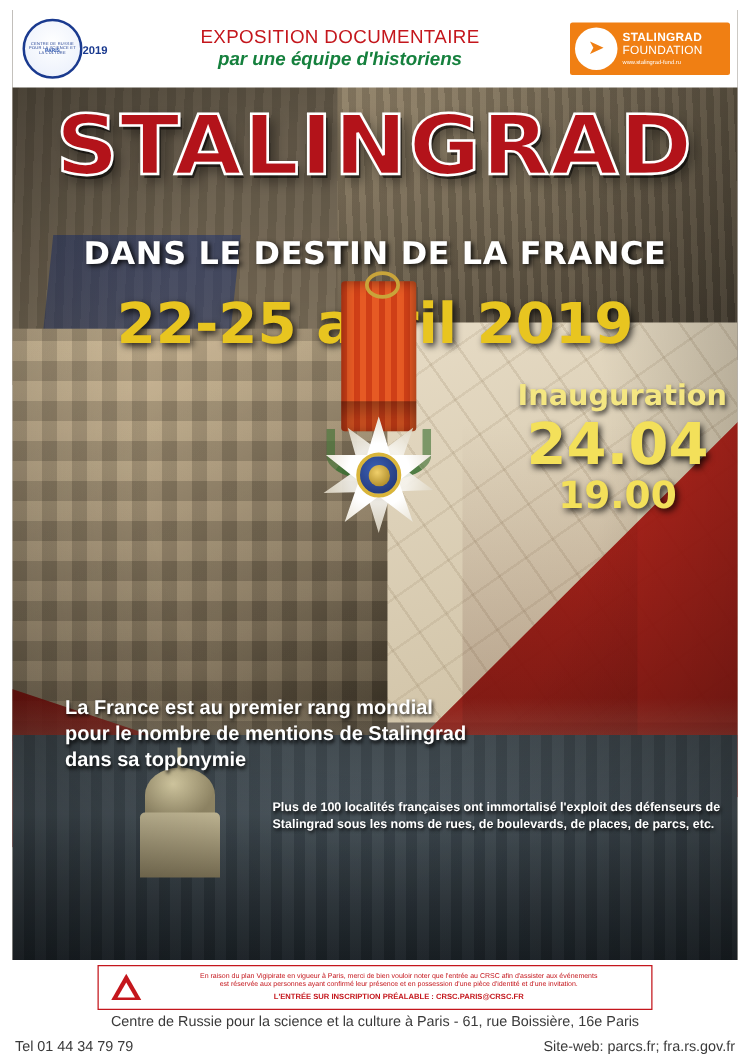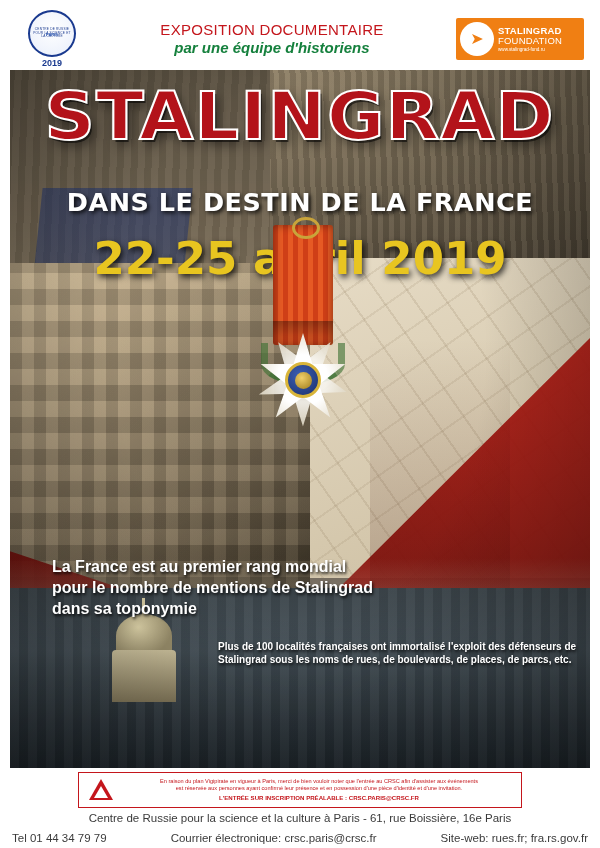--- a/index.html
+++ b/index.html
@@ -125,21 +125,21 @@
   }
 
   
   .header {
     position: absolute; left: 10px; top: 8px; width: 580px; height: 62px;
     background: #ffffff;
     display: flex; align-items: center;
   }
   .logo-left {
     width: 72px; height: 58px; margin-left: 6px;
-    display: flex; flex-direction: column; align-items: center; justify-content: center;
+    display: flex; flex-direction: row; align-items: center; justify-content: center;
   }
   .crsc-seal {
     width: 44px; height: 44px; border-radius: 50%;
     border: 2px solid #1a3a8f;
     background: radial-gradient(circle at 50% 40%, #ffffff, #e8eefb);
     position: relative;
     display: flex; align-items: center; justify-content: center;
   }
   .crsc-seal .ring-text {
     font-size: 3.2px; color: #1a3a8f; text-align: center; line-height: 1.1;
@@ -419,35 +419,39 @@
     <div class="medal-laurel"></div>
     <div class="medal-star">
       <div class="star-shape2"></div>
       <div class="star-shape"></div>
       <div class="medal-center">
         <div class="medal-head"></div>
       </div>
     </div>
   </div>
 
+  <div class="inaug">
+    <div class="inaug-label">Inauguration</div>
+    <div class="inaug-date">24.04</div>
+    <div class="inaug-time">19.00</div>
+  </div>
 
   <div class="txt-block-1">La   France est au premier rang mondial pour le nombre de mentions de Stalingrad dans sa toponymie</div>
   <div class="txt-block-2">Plus de 100 localités françaises ont immortalisé l'exploit des défenseurs de Stalingrad sous les noms de rues, de boulevards, de places, de parcs, etc.</div>
 
   <div class="notice">
     <div class="warn-tri"></div>
     <div class="notice-text">
       <div class="notice-l1">En raison du plan Vigipirate en vigueur à Paris, merci de bien vouloir noter que l'entrée au CRSC afin d'assister aux événements</div>
       <div class="notice-l2">est réservée aux personnes ayant confirmé leur présence et en possession d'une pièce d'identité et d'une invitation.</div>
       <div class="notice-l3">L'ENTRÉE SUR INSCRIPTION PRÉALABLE : CRSC.PARIS@CRSC.FR</div>
     </div>
   </div>
 
   <div class="footer">
     <div class="footer-line1">Centre de Russie pour la science et la culture à Paris - 61, rue Boissière, 16e Paris</div>
     <div class="footer-row">
       <span>Tel 01 44 34 79 79</span>
-      <span>Courrier électronique: crsc.paris@crsc.fr</span>
-      <span>Site-web: rues.fr; fra.rs.gov.fr</span>
+      <span>Site-web: parcs.fr; fra.rs.gov.fr</span>
     </div>
   </div>
 
 </div>
 
 </body></html>

